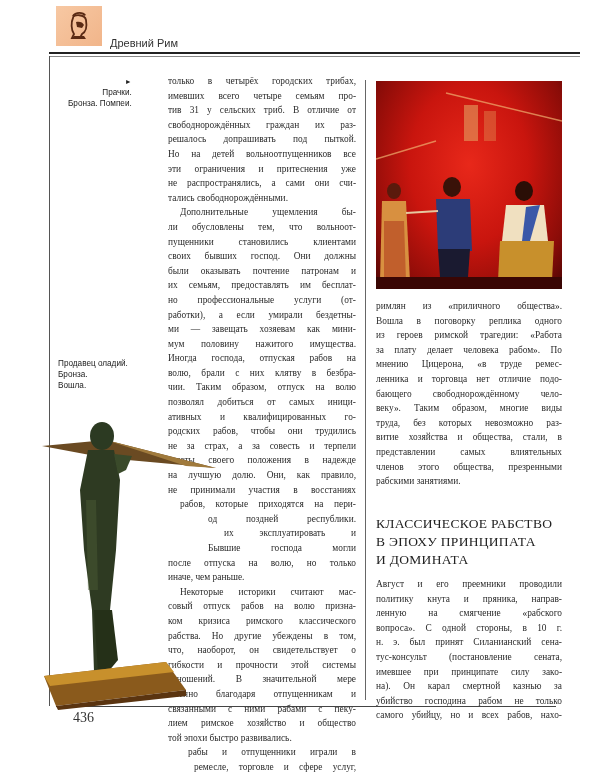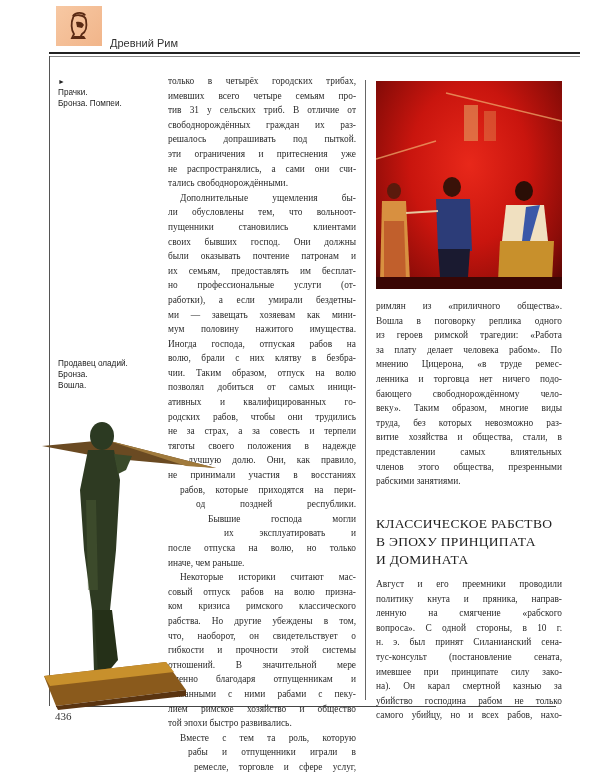--- a/index.html
+++ b/index.html
@@ -26,56 +26,57 @@
     .line { display: block; white-space: nowrap; text-align: justify; text-align-last: justify; }
     .line.last { text-align-last: left; }
 
     .fresco { position: absolute; left: 376px; top: 81px; width: 186px; height: 208px; overflow: hidden;
               background: radial-gradient(ellipse at 50% 40%, #e8281a 0%, #c9150e 45%, #8a0c08 80%, #4a0503 100%); }
 
     .section-title { position: absolute; left: 376px; top: 515px; font-family: Liberation Serif, serif;
                      font-size: 13.5px; line-height: 18px; letter-spacing: 0.3px; color: #222; text-transform: uppercase; }
 
     .bronze { position: absolute; left: 36px; top: 410px; width: 190px; height: 300px; }
-    .page-number { position: absolute; left: 55px; top: 710px; font-size: 11px; color: #333; }
+    .page-number { position: absolute; left: 73px; top: 710px; font-size: 14px; color: #333; }
   </style>
 </head>
 <body>
 
 <div class="logo-box">
   <svg width="30" height="32" viewBox="0 0 30 32">
     <path d="M8 6 C10 1 20 1 22 5 L20 6 C18 3 12 3 10 7 Z" fill="#5a2a14"></path>
     <path d="M9 8 C9 4 21 4 22 10 C23 16 22 22 18 24 L16 28 L8 28 L10 24 C7 20 7 12 9 8 Z" fill="none" stroke="#5a2a14" stroke-width="1.8"></path>
     <path d="M12 12 C15 11 19 12 20 15 L18 18 L13 17 Z" fill="#5a2a14"></path>
     <path d="M10 26 L20 26 L22 29 L8 29 Z" fill="#5a2a14"></path>
   </svg>
 </div>
 <div class="running-head">Древний Рим</div>
 <div class="rule-top"></div>
 <div class="rule-top2"></div>
 <div class="frame-left"></div>
 <div class="rule-bottom"></div>
 
-<div class="caption" style="left:58px; top:76px;">
+<div class="caption" style="left:68px; top:76px;text-align:right;">
   <span class="arrow">►</span>
   <span style="display:block">Прачки.</span>
   <span style="display:block">Бронза. Помпеи.</span>
 </div>
 <div class="caption" style="left:58px; top:358px;">
   <span style="display:block">Продавец оладий.</span>
   <span style="display:block">Бронза.</span>
   <span style="display:block">Вошла.</span>
 </div>
 
 <div class="col-text" style="left:168px; top:74px; width:188px;">
   <span class="line">только в четырёх городских трибах,</span>
   <span class="line">имевших всего четыре семьям про-</span>
   <span class="line">тив 31 у сельских триб. В отличие от</span>
   <span class="line">свободнорождённых граждан их раз-</span>
   <span class="line">решалось допрашивать под пыткой.</span>
+  <span class="line">Но на детей вольноотпущенников все</span>
   <span class="line">эти ограничения и притеснения уже</span>
   <span class="line">не распространялись, а сами они счи-</span>
   <span class="line last">тались свободнорождёнными.</span>
   <span class="line" style="padding-left:12px">Дополнительные ущемления бы-</span>
   <span class="line">ли обусловлены тем, что вольноот-</span>
   <span class="line">пущенники становились клиентами</span>
   <span class="line">своих бывших господ. Они должны</span>
   <span class="line">были оказывать почтение патронам и</span>
   <span class="line">их семьям, предоставлять им бесплат-</span>
   <span class="line">но профессиональные услуги (от-</span>
@@ -86,37 +87,36 @@
   <span class="line">волю, брали с них клятву в безбра-</span>
   <span class="line">чии. Таким образом, отпуск на волю</span>
   <span class="line">позволял добиться от самых иници-</span>
   <span class="line">ативных и квалифицированных го-</span>
   <span class="line">родских рабов, чтобы они трудились</span>
   <span class="line">не за страх, а за совесть и терпели</span>
   <span class="line">тяготы своего положения в надежде</span>
   <span class="line">на лучшую долю. Они, как правило,</span>
   <span class="line">не принимали участия в восстаниях</span>
   <span class="line" style="margin-left:12px">рабов, которые приходятся на пери-</span>
-  <span class="line" style="margin-left:28px">од поздней республики.</span>
+  <span class="line" style="margin-left:40px">од поздней республики.</span>
+  <span class="line" style="margin-left:56px">их эксплуатировать и</span>
   <span class="line" style="margin-left:40px">Бывшие господа могли</span>
-  <span class="line" style="margin-left:56px">их эксплуатировать и</span>
   <span class="line">после отпуска на волю, но только</span>
   <span class="line last">иначе, чем раньше.</span>
   <span class="line" style="padding-left:12px">Некоторые историки считают мас-</span>
   <span class="line">совый отпуск рабов на волю призна-</span>
   <span class="line">ком кризиса римского классического</span>
   <span class="line">рабства. Но другие убеждены в том,</span>
   <span class="line">что, наоборот, он свидетельствует о</span>
   <span class="line">гибкости и прочности этой системы</span>
   <span class="line">отношений. В значительной мере</span>
   <span class="line">именно благодаря отпущенникам и</span>
   <span class="line">связанными с ними рабами с пеку-</span>
   <span class="line">лием римское хозяйство и общество</span>
   <span class="line last">той эпохи быстро развивались.</span>
-  <span class="line" style="margin-left:12px">Вместе с тем та роль, которую</span>
   <span class="line" style="margin-left:20px">рабы и отпущенники играли в</span>
   <span class="line" style="margin-left:26px">ремесле, торговле и сфере услуг,</span>
 
 </div>
 
 <div class="col-divider"></div>
 
 <div class="fresco">
   <svg width="186" height="208" viewBox="0 0 186 208">
     <line x1="70" y1="12" x2="186" y2="40" stroke="#f0b070" stroke-width="1.5" opacity="0.7"></line>
@@ -140,21 +140,21 @@
     <rect x="0" y="196" width="186" height="12" fill="#3a0604"></rect>
   </svg>
 </div>
 
 <div class="col-text" style="left:376px; top:299px; width:186px;">
   <span class="line">римлян из «приличного общества».</span>
   <span class="line">Вошла в поговорку реплика одного</span>
   <span class="line">из героев римской трагедии: «Работа</span>
   <span class="line">за плату делает человека рабом». По</span>
   <span class="line">мнению Цицерона, «в труде ремес-</span>
-  <span class="line">ленника и торговца нет ничего подо-</span>
+  <span class="line">ленника и торговца нет отличие подо-</span>
   <span class="line">бающего свободнорождённому чело-</span>
   <span class="line">веку». Таким образом, многие виды</span>
   <span class="line">труда, без которых невозможно раз-</span>
   <span class="line">витие хозяйства и общества, стали, в</span>
   <span class="line">представлении самых влиятельных</span>
   <span class="line">членов этого общества, презренными</span>
   <span class="line last">рабскими занятиями.</span>
 </div>
 
 <div class="section-title">

